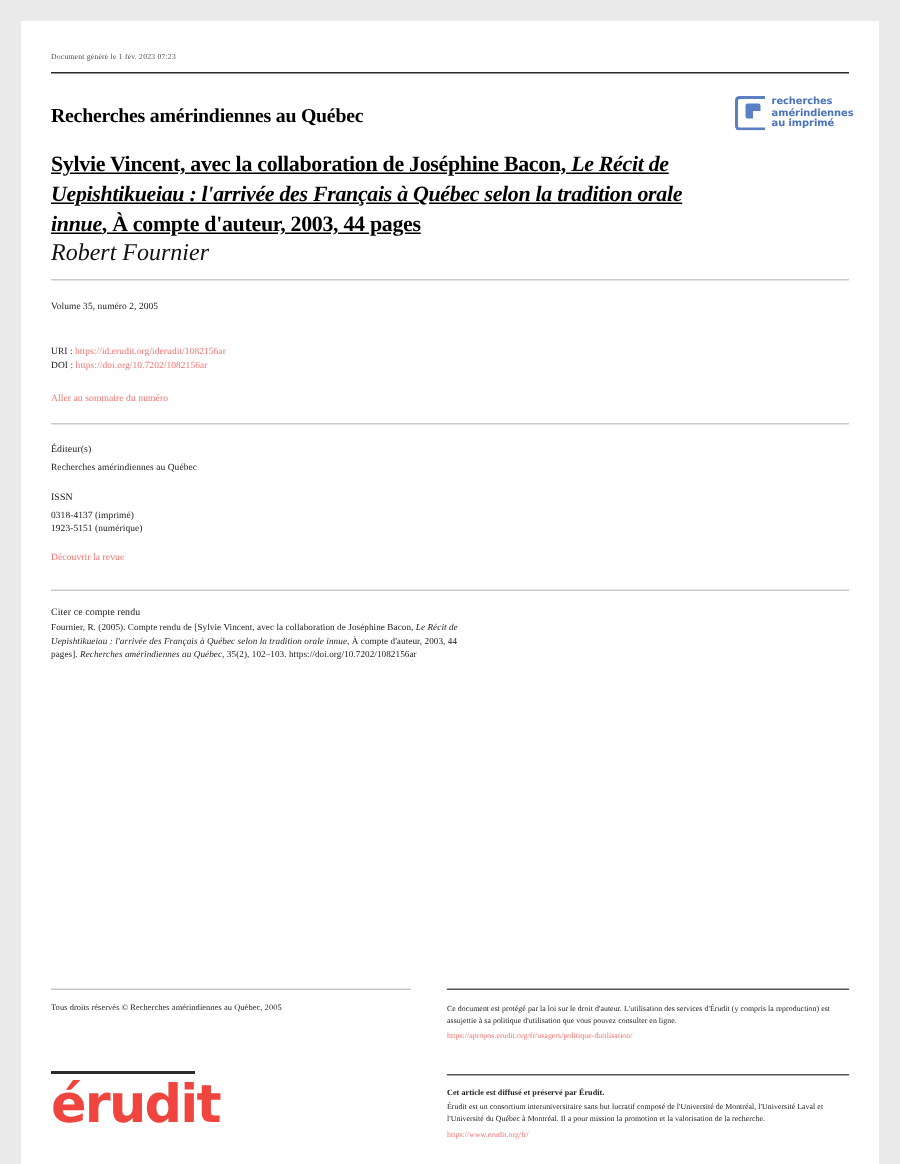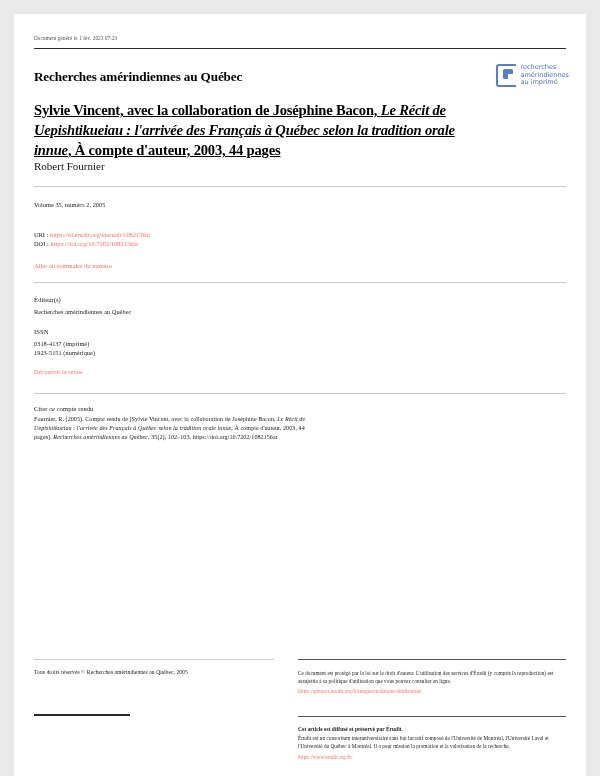--- a/index.html
+++ b/index.html
@@ -107,21 +107,21 @@
     top: 9.5px;
     width: 6px;
     height: 6px;
     background: #ffffff;
     border-radius: 0 0 2px 0;
   }
   .raq-text {
     font-family: "DejaVu Sans", "Liberation Sans", sans-serif;
     font-size: 6.6px;
     line-height: 7.6px;
-    font-weight: normal;
+    font-weight: bold;
     color: #4a72bd;
     letter-spacing: -0.05px;
     white-space: nowrap;
   }
 
   
   .art-title {
     position: absolute;
     left: 20px;
     top: 86px;
@@ -132,24 +132,25 @@
     letter-spacing: -0.2px;
     color: #000;
     text-decoration: underline;
   }
   .art-title i { font-style: italic; }
 
   .art-author {
     position: absolute;
     left: 20px;
     top: 146px;
-    font-size: 11px;
+    font-size: 16px;
     color: #111;
     letter-spacing: 0px;
     white-space: nowrap;
+    font-style: italic;
   }
 
   
   .meta {
     position: absolute;
     left: 20px;
     font-size: 6.3px;
     line-height: 9.2px;
     color: #1a1a1a;
     letter-spacing: 0.05px;
@@ -302,20 +303,21 @@
   <div class="footer-left-text">Tous droits réservés © Recherches amérindiennes au Québec, 2005</div>
 
   <div class="footer-right block1">
     <span>Ce document est protégé par la loi sur le droit d'auteur. L'utilisation des services d'Érudit (y compris la reproduction) est assujettie à sa politique d'utilisation que vous pouvez consulter en ligne.</span>
     <span class="fr-link">https://apropos.erudit.org/fr/usagers/politique-dutilisation/</span>
   </div>
 
   <div class="rule" style="top:700px;width:96px;height:1.6px;"></div>
   <div class="footer-rule-right" style="top:702px;"></div>
 
+  <div class="erudit-logo">érudit</div>
 
   <div class="footer-right block2">
     <span class="fr-head">Cet article est diffusé et préservé par Érudit.</span>
     <span>Érudit est un consortium interuniversitaire sans but lucratif composé de l'Université de Montréal, l'Université Laval et l'Université du Québec à Montréal. Il a pour mission la promotion et la valorisation de la recherche.</span>
     <span class="fr-link">https://www.erudit.org/fr/</span>
   </div>
 
  </div>
 </div>
 

